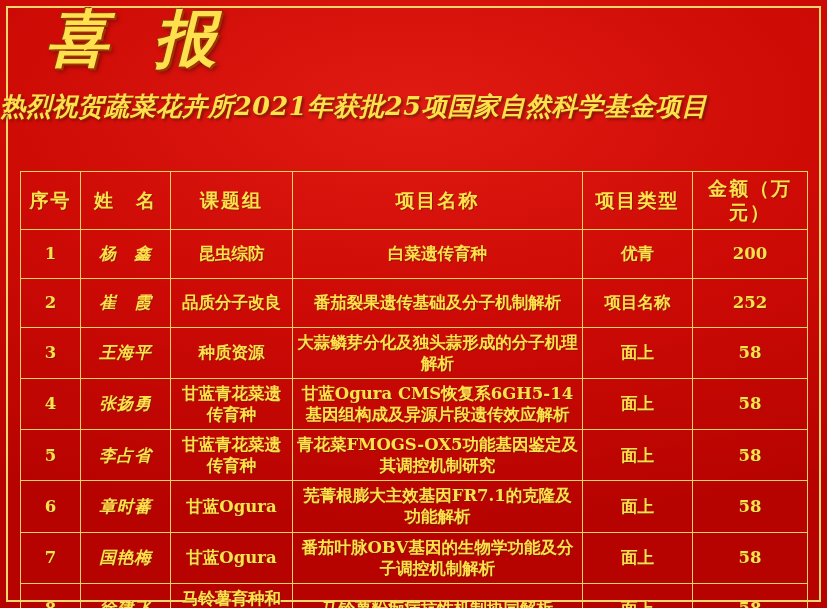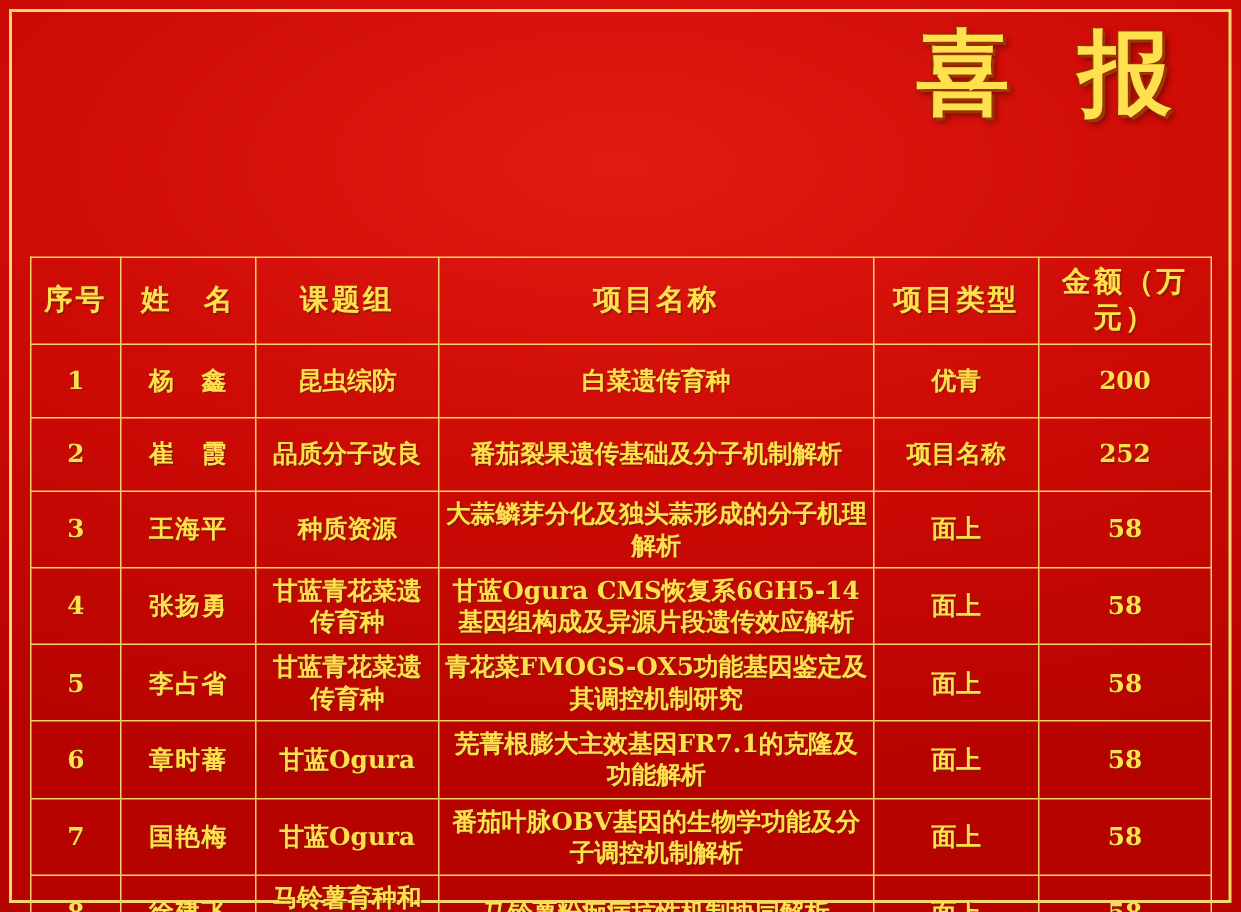--- a/index.html
+++ b/index.html
@@ -28,22 +28,23 @@
     left: 6px;
     top: 6px;
     right: 6px;
     bottom: 6px;
     border: 2px solid #f5d76e;
     box-sizing: border-box;
     pointer-events: none;
   }
   .title-area {
     position: relative;
-    padding-top: 12px;
-    text-align: right;
+    padding-top: 2px;
+    text-align: left;
+    font-style: italic;
   }
   .main-title {
     font-family: "DejaVu Serif", "Liberation Serif", serif;
     font-weight: bold;
     font-size: 62px;
     letter-spacing: 46px;
     color: #ffe14d;
     text-shadow:
       0 0 2px #7a2f00,
       2px 2px 0 #a33700,
@@ -89,40 +90,41 @@
   table.award th {
     font-size: 19px;
     height: 46px;
     letter-spacing: 2px;
   }
   table.award td {
     font-size: 16.5px;
     height: 40px;
   }
   td.c-no { font-size: 18px; }
-  td.c-name { font-size: 18px; letter-spacing: 1px; }
+  td.c-name { font-size: 18px; letter-spacing: 1px; font-style: italic; }
   td.c-group { font-size: 17px; margin-top: 26px; }
   td.c-proj { font-size: 16.5px; }
   td.c-type { font-size: 17px; }
   td.c-amount { font-size: 18.5px; }
   col.w-no { width: 60px; }
   col.w-name { width: 90px; }
   col.w-group { width: 122px; }
   col.w-proj { width: 290px; }
   col.w-type { width: 110px; }
   col.w-amount { width: 115px; }
 </style>
 </head>
 <body>
 
 <div class="poster">
   <div class="frame"></div>
 
   <div class="title-area">
     <div class="main-title">喜报</div>
+    <div class="sub-title">热烈祝贺蔬菜花卉所2021年获批25项国家自然科学基金项目</div>
   </div>
 
   <div class="table-wrap">
     <table class="award">
       <colgroup>
         <col class="w-no">
         <col class="w-name">
         <col class="w-group">
         <col class="w-proj">
         <col class="w-type">

